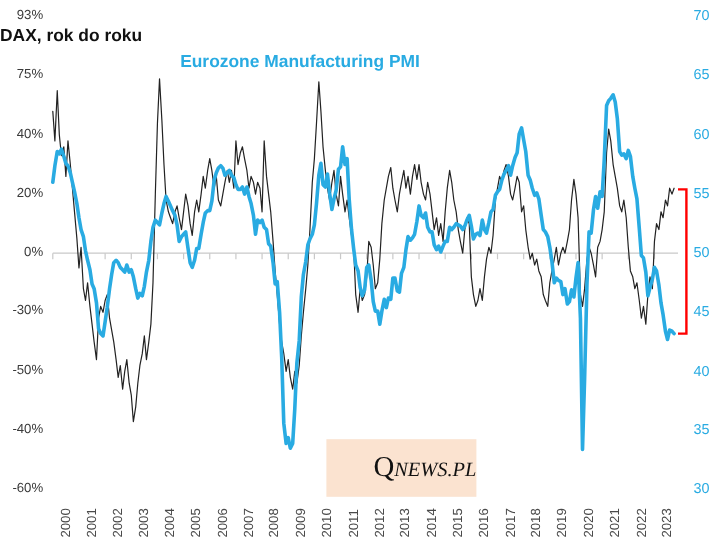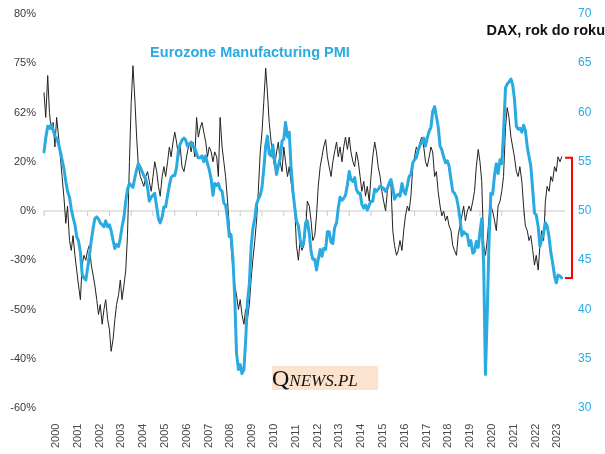--- a/index.html
+++ b/index.html
@@ -6,26 +6,26 @@
   body{width:605px;height:454px;position:relative;overflow:hidden;
        font-family:"Liberation Sans",sans-serif;}
   #chart-root{position:absolute;left:0;top:0;width:605px;height:454px;background:#fff;}
   svg.layer{position:absolute;left:0;top:0;width:605px;height:454px;overflow:visible;}
   .ytick-left{position:absolute;font-size:11px;color:#3a3a3a;text-align:right;
               width:36px;letter-spacing:0px;}
   .ytick-right{position:absolute;font-size:12px;color:#29ABE2;text-align:left;
                width:34px;font-weight:400;}
   .xtick{position:absolute;font-size:11px;color:#4a4a4a;
          transform-origin:left top;transform:rotate(-90deg);white-space:nowrap;}
-  .title-main{position:absolute;width:605px;text-align:right;top:22px;
+  .title-main{position:absolute;width:555px;text-align:left;top:22px;
               font-size:14.5px;font-weight:bold;color:#111;letter-spacing:0px;}
   .title-sub{position:absolute;width:500px;text-align:center;top:44px;
              font-size:14.5px;font-weight:bold;color:#29ABE2;letter-spacing:0px;}
-  .watermark{position:absolute;left:272px;top:366px;width:106px;height:24px;
-             background:#FBE3D0;display:flex;align-items:center;justify-content:flex-start;}
+  .watermark{position:absolute;left:272px;top:366px;width:106px;height:48px;
+             background:#FBE3D0;display:flex;align-items:center;justify-content:flex-end;padding-left:19px;}
   .wm-text{font-family:"Liberation Serif",serif;font-style:italic;color:#111;
            font-size:17px;letter-spacing:0px;white-space:nowrap;}
   .wm-text .big{font-size:24px;font-style:normal;}
 </style>
 </head>
 <body>
 
 <div id="chart-root">
 
   <div class="title-main">DAX, rok do roku</div>
@@ -62,23 +62,23 @@
     <g id="series-group">
         <path d="M44.00 92.80 L45.74 117.42 L47.71 75.56 L49.45 112.50 L51.19 129.74 L53.16 122.35 L54.90 146.98 L56.64 117.42 L58.61 137.13 L60.35 156.83 L62.09 176.52 L64.06 198.69 L65.80 223.31 L67.54 206.08 L69.51 240.55 L71.25 250.40 L72.99 235.63 L74.95 255.32 L76.70 270.10 L78.44 284.88 L80.40 299.65 L82.15 265.18 L83.89 255.32 L85.85 260.25 L87.60 250.40 L89.34 245.48 L91.30 265.18 L93.05 275.02 L94.79 284.88 L96.75 299.65 L98.50 314.43 L100.24 304.57 L102.20 324.27 L103.95 309.50 L105.69 299.65 L107.65 319.35 L109.40 329.20 L111.14 351.36 L113.10 339.05 L114.85 319.35 L116.59 304.57 L118.55 294.73 L120.30 279.95 L122.04 299.65 L124.00 284.88 L125.75 270.10 L127.49 235.63 L129.45 161.75 L131.20 102.65 L132.94 65.71 L134.90 100.19 L136.65 137.13 L138.39 166.67 L140.35 176.52 L142.10 181.45 L143.84 186.38 L145.80 176.52 L147.55 171.60 L149.29 181.45 L151.25 191.30 L153.00 176.52 L154.74 161.75 L156.70 171.60 L158.45 186.38 L160.19 196.23 L162.15 176.52 L163.90 166.67 L165.64 176.52 L167.60 161.75 L169.35 146.98 L171.09 156.83 L173.05 142.05 L174.79 132.20 L176.54 142.05 L178.50 156.83 L180.24 146.98 L181.99 166.67 L183.95 171.60 L185.69 161.75 L187.44 151.90 L189.40 142.05 L191.14 151.90 L192.89 142.05 L194.85 156.83 L196.59 117.42 L198.34 137.13 L200.30 127.27 L202.04 122.35 L203.79 132.20 L205.75 142.05 L207.49 156.83 L209.24 146.98 L211.20 151.90 L212.94 161.75 L214.69 151.90 L216.65 156.83 L218.39 176.52 L220.14 117.42 L222.10 146.98 L223.84 161.75 L225.59 176.52 L227.55 201.15 L229.29 225.77 L231.04 245.48 L233.00 270.10 L234.74 284.88 L236.49 294.73 L238.45 309.50 L240.19 299.65 L241.94 314.43 L243.90 324.27 L245.64 309.50 L247.39 319.35 L249.35 304.57 L251.09 279.95 L252.84 260.25 L254.80 240.55 L256.54 220.85 L258.29 191.30 L260.25 151.90 L261.99 132.20 L263.74 102.65 L265.70 68.17 L267.44 92.80 L269.19 122.35 L271.15 142.05 L272.89 156.83 L274.64 166.67 L276.60 151.90 L278.34 142.05 L280.08 161.75 L282.05 171.60 L283.79 146.98 L285.53 161.75 L287.50 176.52 L289.24 166.67 L290.98 181.45 L292.95 196.23 L294.69 206.08 L296.43 245.48 L298.40 260.25 L300.14 240.55 L301.88 250.40 L303.85 245.48 L305.59 230.70 L307.33 201.15 L309.30 206.08 L311.04 220.85 L312.78 240.55 L314.75 235.63 L316.49 215.93 L318.23 186.38 L320.20 166.67 L321.94 156.83 L323.68 146.98 L325.65 139.59 L327.39 156.83 L329.13 166.67 L331.09 176.52 L332.84 161.75 L334.58 151.90 L336.54 142.05 L338.29 156.83 L340.03 146.98 L341.99 161.75 L343.74 146.98 L345.48 137.13 L347.44 149.44 L349.19 137.13 L350.93 151.90 L352.89 161.75 L354.64 166.67 L356.38 151.90 L358.34 161.75 L360.09 176.52 L361.83 191.30 L363.79 181.45 L365.54 196.23 L367.28 186.38 L369.24 201.15 L370.99 176.52 L372.73 156.83 L374.69 142.05 L376.44 151.90 L378.18 166.67 L380.14 176.52 L381.89 191.30 L383.63 201.15 L385.59 211.00 L387.34 191.30 L389.08 181.45 L391.04 186.38 L392.79 230.70 L394.53 245.48 L396.49 255.32 L398.24 250.40 L399.98 240.55 L401.94 250.40 L403.69 230.70 L405.43 215.93 L407.39 206.08 L409.14 211.00 L410.88 196.23 L412.84 166.67 L414.59 156.83 L416.33 146.98 L418.29 151.90 L420.04 142.05 L421.78 137.13 L423.74 146.98 L425.49 161.75 L427.23 166.67 L429.19 156.83 L430.94 146.98 L432.68 151.90 L434.64 176.52 L436.38 171.60 L438.13 191.30 L440.09 206.08 L441.83 215.93 L443.58 211.00 L445.54 220.85 L447.28 215.93 L449.03 225.77 L450.99 230.70 L452.73 245.48 L454.48 250.40 L456.44 255.32 L458.18 235.63 L459.93 225.77 L461.89 215.93 L463.63 206.08 L465.38 220.85 L467.34 211.00 L469.08 206.08 L470.83 211.00 L472.79 201.15 L474.53 191.30 L476.28 166.67 L478.24 149.44 L479.98 161.75 L481.73 181.45 L483.69 245.48 L485.43 255.32 L487.18 240.55 L489.14 215.93 L490.88 206.08 L492.63 211.00 L494.59 220.85 L496.33 230.70 L498.08 206.08 L500.04 201.15 L501.78 191.30 L503.53 176.52 L505.49 127.27 L507.23 107.58 L508.98 117.42 L510.94 137.13 L512.68 146.98 L514.43 156.83 L516.39 171.60 L518.13 176.52 L519.88 166.67 L521.84 181.45 L523.58 206.08 L525.33 225.77 L527.29 230.70 L529.03 240.55 L530.78 235.63 L532.74 250.40 L534.48 265.18 L536.23 255.32 L538.19 270.10 L539.93 245.48 L541.67 230.70 L543.64 240.55 L545.38 201.15 L547.12 186.38 L549.09 191.30 L550.83 176.52 L552.57 181.45 L554.54 166.67 L556.28 171.60 L558.02 156.83 L559.99 161.75 L561.73 156.83" fill="none" stroke="#222222" stroke-width="1" stroke-linejoin="round" stroke-linecap="round"></path>
         <path d="M44.00 151.90 L45.74 138.11 L47.71 126.29 L49.45 128.26 L51.19 124.32 L53.16 130.23 L54.90 136.14 L56.64 138.11 L58.61 144.02 L60.35 151.90 L62.09 159.78 L64.06 169.63 L65.80 181.45 L67.54 191.30 L69.51 197.21 L71.25 209.03 L72.99 216.91 L74.95 224.79 L76.70 236.61 L78.44 240.55 L80.40 252.37 L82.15 274.04 L83.89 277.98 L85.85 279.95 L87.60 268.13 L89.34 256.31 L91.30 240.55 L93.05 228.73 L94.79 218.88 L96.75 216.91 L98.50 218.88 L100.24 222.82 L102.20 224.79 L103.95 226.76 L105.69 220.85 L107.65 226.76 L109.40 224.79 L111.14 230.70 L113.10 240.55 L114.85 248.43 L116.59 244.49 L118.55 246.46 L120.30 238.58 L122.04 226.76 L124.00 216.91 L125.75 201.15 L127.49 189.33 L129.45 183.42 L131.20 185.39 L132.94 187.36 L134.90 177.51 L136.65 169.63 L138.39 163.72 L140.35 167.66 L142.10 171.60 L143.84 175.54 L145.80 179.48 L147.55 187.36 L149.29 201.15 L151.25 197.21 L153.00 195.24 L154.74 193.27 L156.70 207.06 L158.45 218.88 L160.19 222.82 L162.15 216.91 L163.90 207.06 L165.64 207.06 L167.60 195.24 L169.35 185.39 L171.09 177.51 L173.05 175.54 L174.79 175.54 L176.54 167.66 L178.50 149.93 L180.24 144.02 L181.99 140.08 L183.95 138.11 L185.69 140.08 L187.44 145.99 L189.40 144.02 L191.14 142.05 L192.89 145.99 L194.85 147.96 L196.59 153.87 L198.34 157.81 L200.30 157.81 L202.04 155.84 L203.79 161.75 L205.75 155.84 L207.49 163.72 L209.24 169.63 L211.20 179.48 L212.94 195.24 L214.69 183.42 L216.65 185.39 L218.39 183.42 L220.14 189.33 L222.10 191.30 L223.84 203.12 L225.59 205.09 L227.55 218.88 L229.29 236.61 L231.04 234.64 L233.00 260.25 L234.74 297.68 L236.49 352.84 L238.45 369.59 L240.19 364.66 L241.94 373.52 L243.90 369.59 L245.64 341.02 L247.39 302.60 L249.35 283.89 L251.09 247.45 L252.84 228.73 L254.80 217.90 L256.54 204.10 L258.29 199.18 L260.25 195.24 L261.99 187.36 L263.74 169.63 L265.70 145.99 L267.44 136.14 L269.19 153.87 L271.15 155.84 L272.89 145.00 L274.64 160.76 L276.60 174.55 L278.34 165.69 L280.08 158.80 L282.05 141.06 L283.79 139.10 L285.53 122.35 L287.50 137.13 L289.24 132.20 L290.98 165.69 L292.95 191.30 L294.69 207.06 L296.43 220.85 L298.40 225.77 L300.14 239.56 L301.88 246.46 L303.85 241.53 L305.59 222.82 L307.33 220.85 L309.30 233.65 L311.04 251.39 L312.78 259.26 L314.75 259.26 L316.49 270.10 L318.23 259.26 L320.20 249.41 L321.94 256.31 L323.68 248.43 L325.65 249.41 L327.39 231.69 L329.13 231.69 L331.09 242.52 L332.84 243.50 L334.58 227.75 L336.54 222.82 L338.29 208.05 L340.03 197.21 L341.99 200.16 L343.74 198.20 L345.48 195.24 L347.44 184.40 L349.19 171.60 L350.93 179.48 L352.89 181.45 L354.64 177.51 L356.38 189.33 L358.34 193.27 L360.09 193.27 L361.83 204.10 L363.79 208.05 L365.54 205.09 L367.28 210.01 L369.24 205.09 L370.99 201.15 L372.73 201.15 L374.69 189.33 L376.44 191.30 L378.18 189.33 L380.14 186.38 L381.89 187.36 L383.63 188.35 L385.59 191.30 L387.34 188.35 L389.08 183.42 L391.04 179.48 L392.79 188.35 L394.53 199.18 L396.49 195.24 L398.24 194.25 L399.98 196.23 L401.94 183.42 L403.69 191.30 L405.43 194.25 L407.39 185.39 L409.14 176.52 L410.88 174.55 L412.84 162.74 L414.59 159.78 L416.33 157.81 L418.29 149.93 L420.04 145.00 L421.78 142.05 L423.74 138.11 L425.49 145.99 L427.23 138.11 L429.19 131.21 L430.94 127.27 L432.68 111.51 L434.64 106.59 L436.38 116.44 L438.13 126.29 L440.09 145.99 L441.83 149.93 L443.58 156.83 L445.54 162.74 L447.28 160.76 L449.03 165.69 L450.99 179.48 L452.73 191.30 L454.48 193.27 L456.44 197.21 L458.18 206.08 L459.93 217.90 L461.89 235.63 L463.63 231.69 L465.38 233.65 L467.34 234.64 L469.08 245.48 L470.83 240.55 L472.79 253.35 L474.53 251.39 L476.28 241.53 L478.24 247.45 L479.98 231.69 L481.73 218.88 L483.69 265.18 L485.43 374.51 L487.18 315.41 L489.14 236.61 L490.88 193.27 L492.63 194.25 L494.59 174.55 L496.33 163.72 L498.08 173.57 L500.04 159.78 L501.78 163.72 L503.53 133.19 L505.49 87.88 L507.23 83.94 L508.98 81.96 L510.94 79.01 L512.68 84.92 L514.43 98.71 L516.39 126.29 L518.13 129.25 L519.88 128.26 L521.84 132.20 L523.58 125.31 L525.33 130.23 L527.29 146.98 L529.03 156.83 L530.78 165.69 L532.74 190.31 L534.48 212.97 L536.23 214.94 L538.19 226.76 L539.93 246.46 L541.67 239.56 L543.64 232.67 L545.38 222.82 L547.12 225.77 L549.09 237.60 L550.83 252.37 L552.57 262.22 L554.54 276.01 L556.28 282.90 L558.02 275.02 L559.99 276.01 L561.73 277.98" fill="none" stroke="#29ABE2" stroke-width="3" stroke-linejoin="round" stroke-linecap="round"></path>
       </g>
     <g id="annotation-group">
         <path d="M 565 157.81 L 572 157.81 L 572 277.97999999999996 L 565 277.97999999999996" fill="none" stroke="#FF0000" stroke-width="2"></path>
       </g>
   </svg>
 
   <div id="ytick-left-group">
-      <div class="ytick-left" style="left: 0px; top: 7px;">80%</div>
+      <div class="ytick-left" style="left: 0px; top: 7px;">93%</div>
       <div class="ytick-left" style="left: 0px; top: 56.25px;">75%</div>
-      <div class="ytick-left" style="left: 0px; top: 105.5px;">62%</div>
+      <div class="ytick-left" style="left: 0px; top: 105.5px;">40%</div>
       <div class="ytick-left" style="left: 0px; top: 154.75px; text-align: right;">20%</div>
       <div class="ytick-left" style="left: 0px; top: 204px;">0%</div>
       <div class="ytick-left" style="left: 0px; top: 253.25px;">-30%</div>
       <div class="ytick-left" style="left: 0px; top: 302.5px;">-50%</div>
       <div class="ytick-left" style="left: 0px; top: 351.75px;">-40%</div>
       <div class="ytick-left" style="left: 0px; top: 401px;">-60%</div>
     </div>
   <div id="ytick-right-group">
       <div class="ytick-right" style="left: 578px; top: 6px;">70</div>
       <div class="ytick-right" style="left: 578px; top: 55.25px;">65</div>

